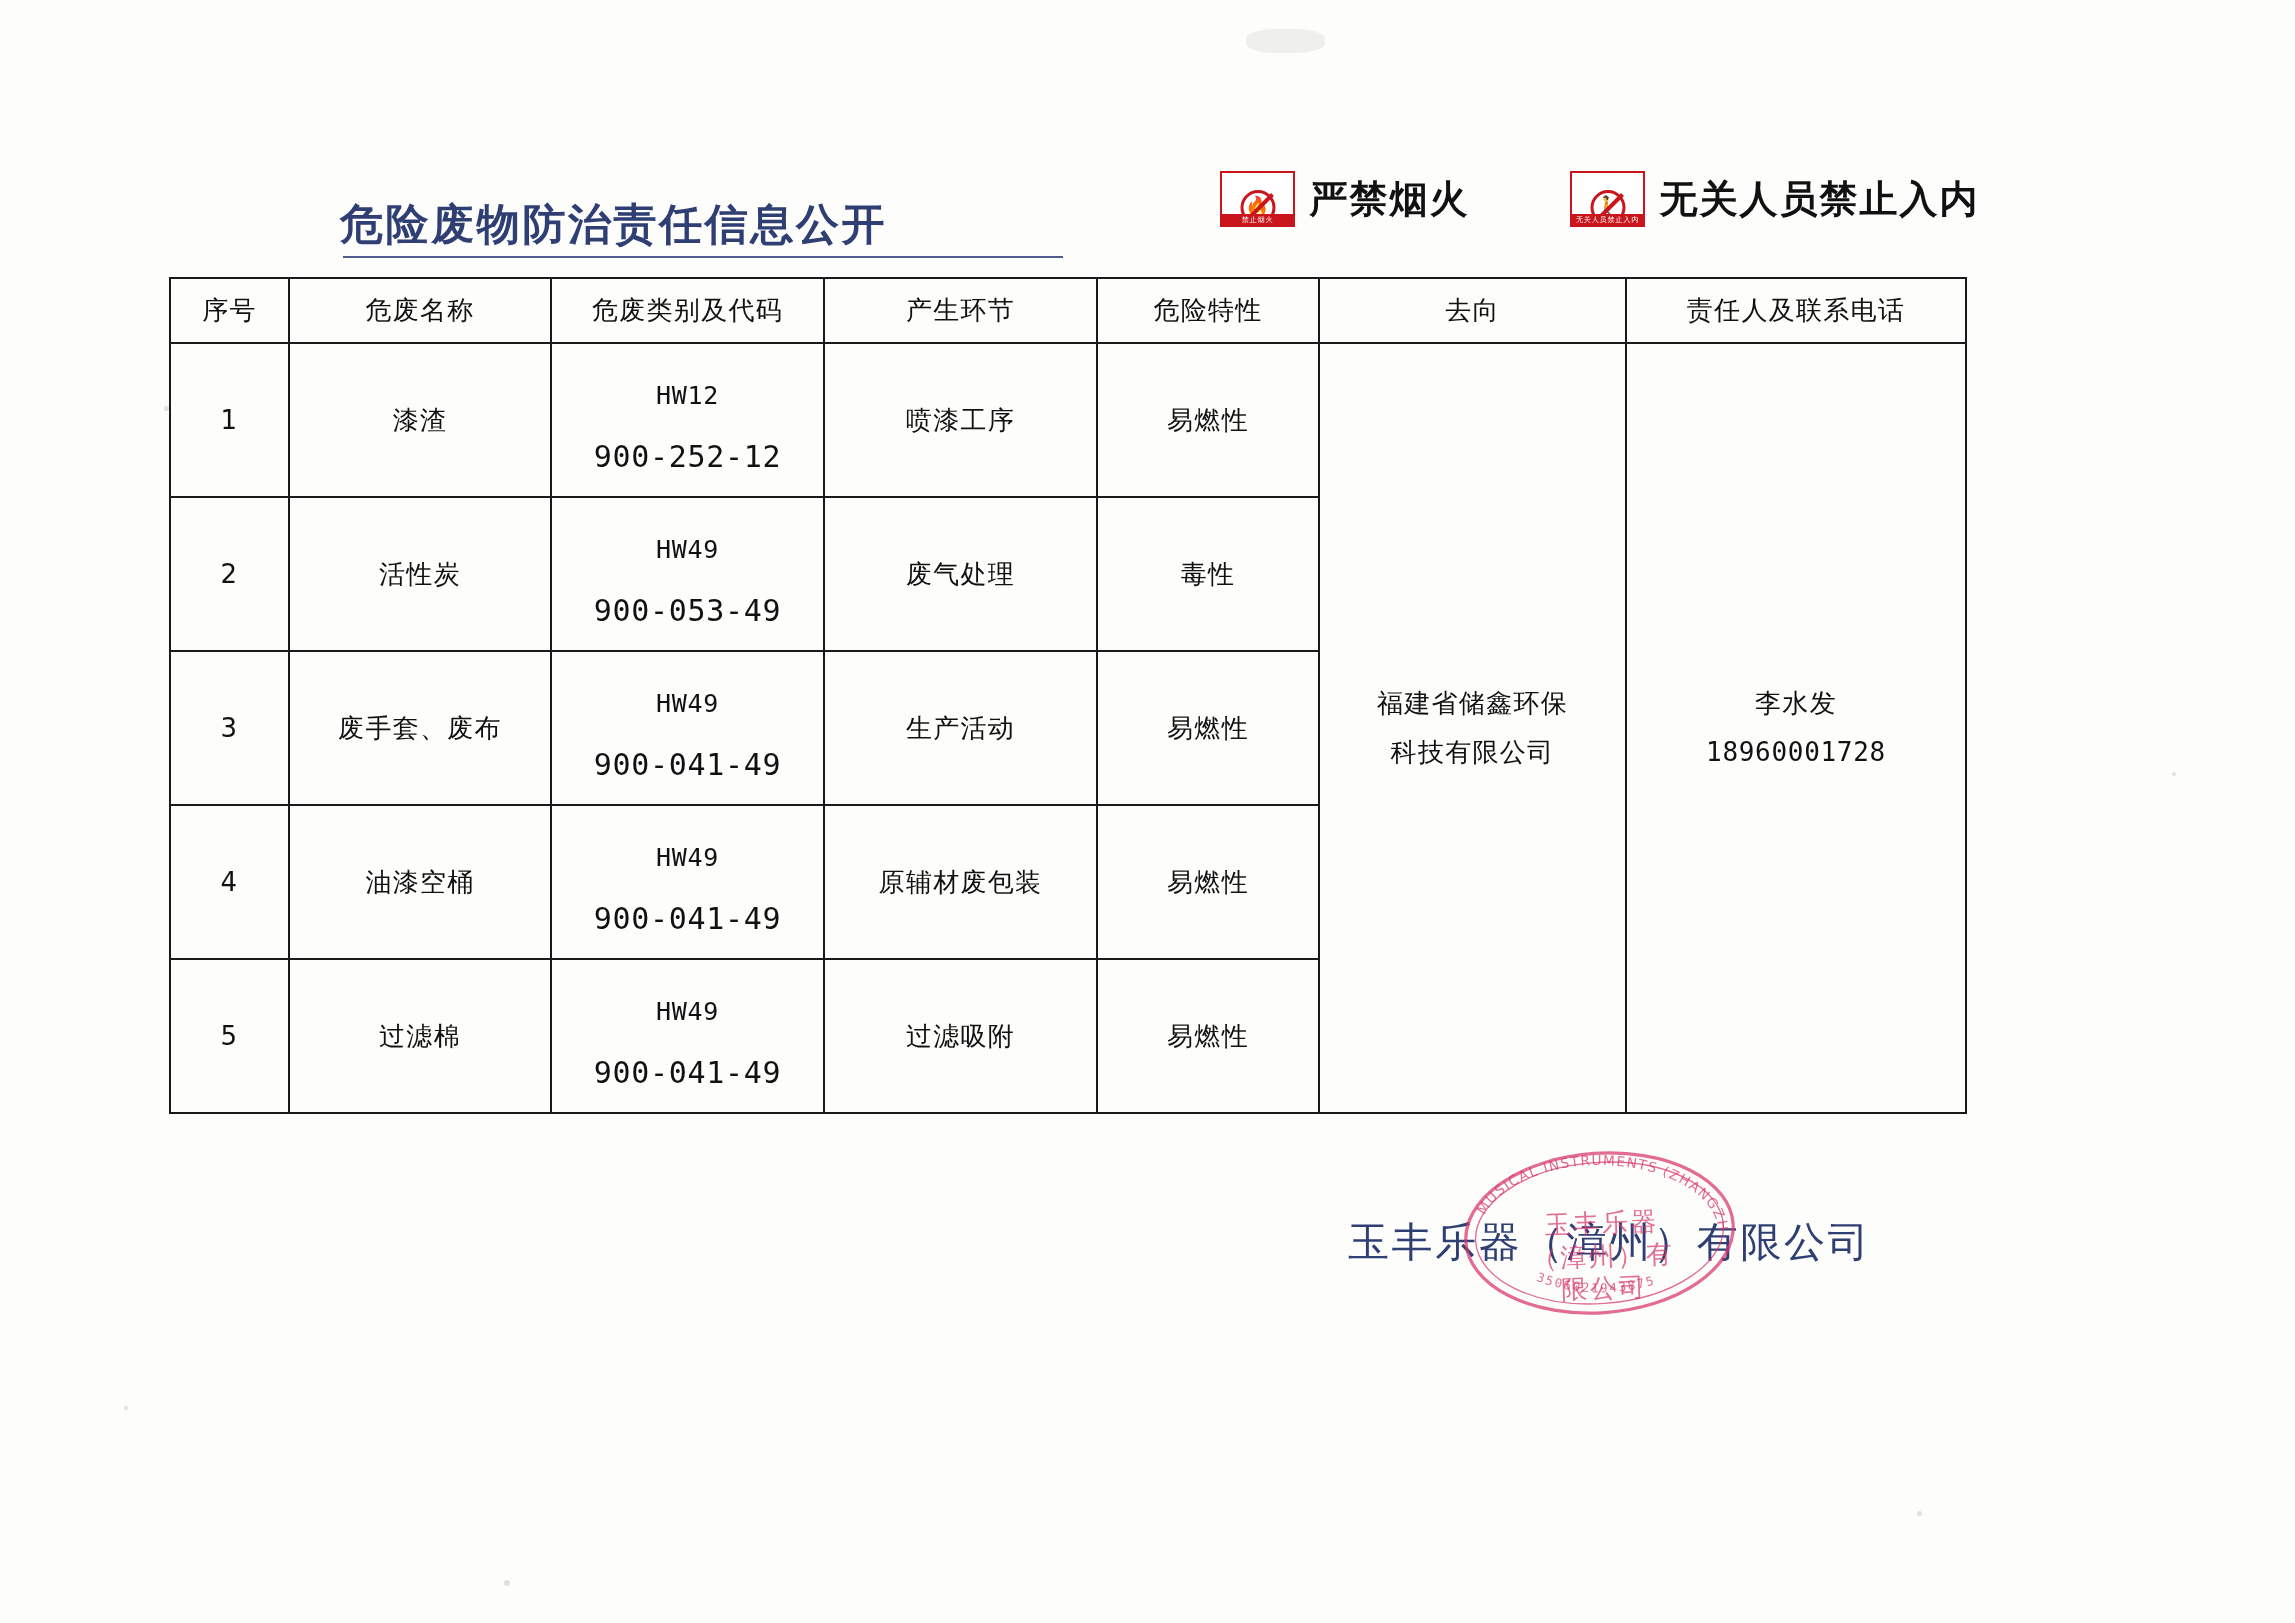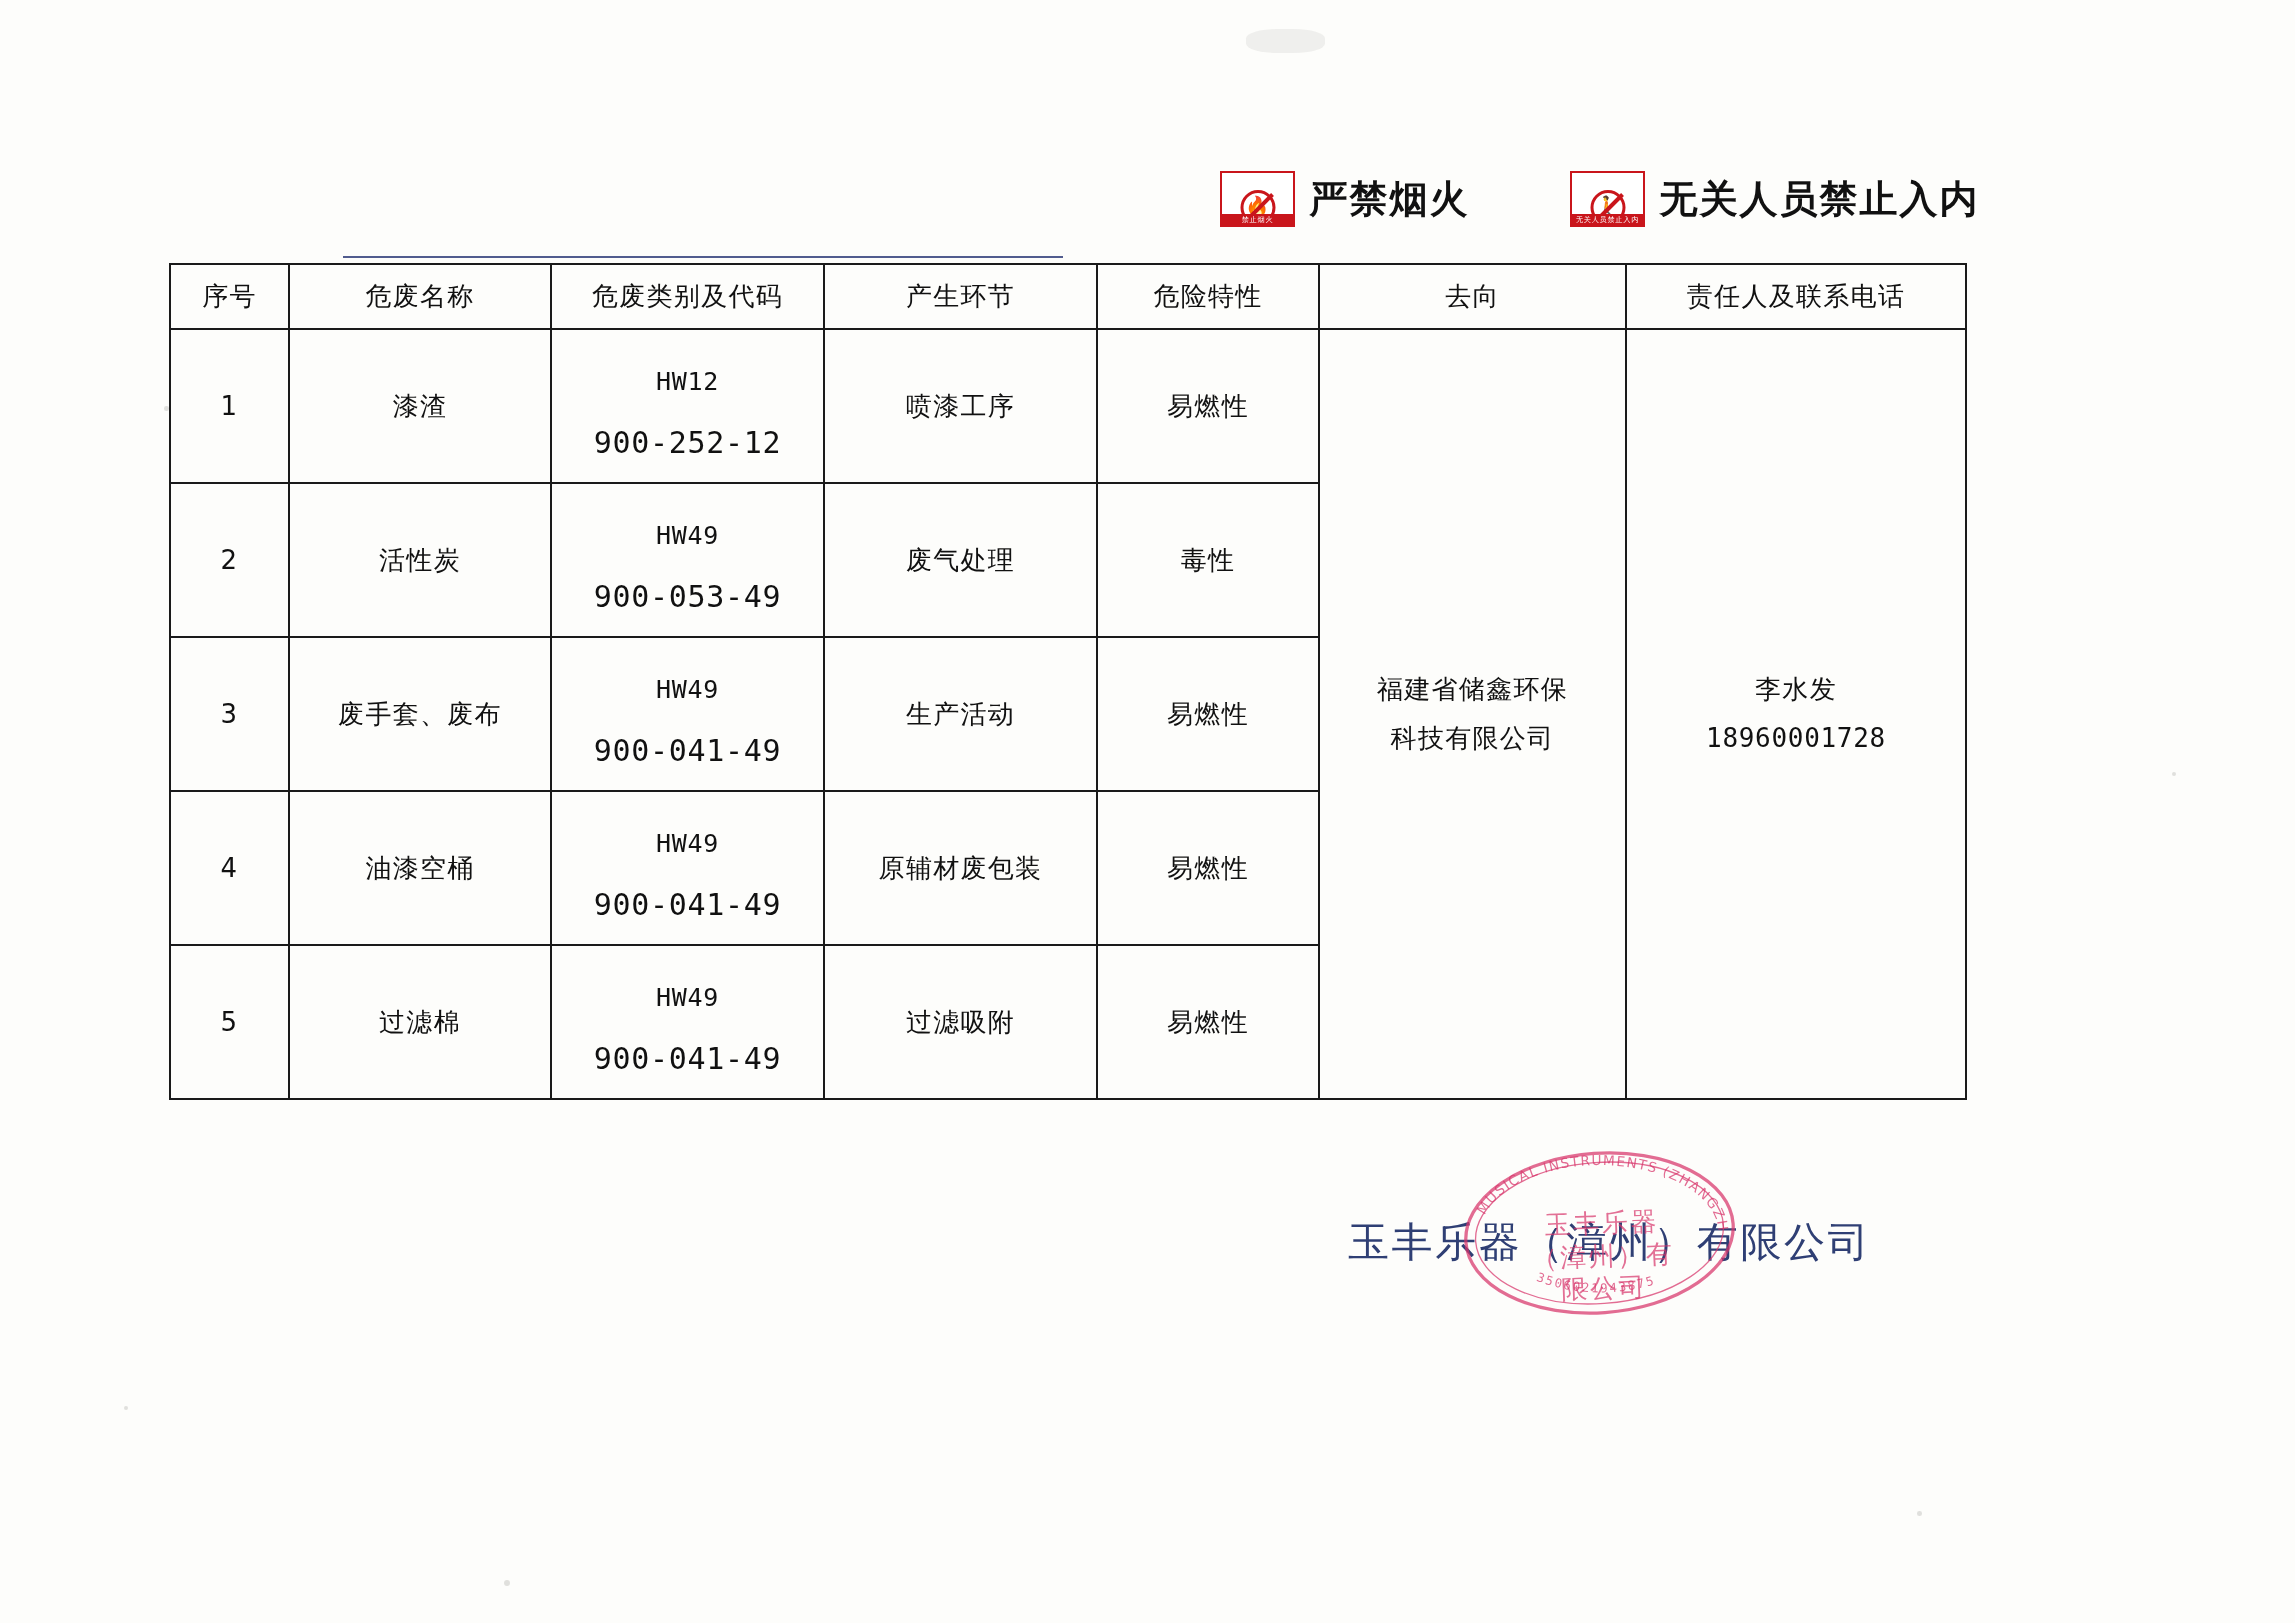--- a/index.html
+++ b/index.html
@@ -121,21 +121,21 @@
     font-size: 38px;
     letter-spacing: 2px;
     color: #111;
     white-space: nowrap;
   }
 
   
   .tbl-wrap {
     position: absolute;
     left: 169px;
-    top: 263px;
+    top: 277px;
     width: 1771px;
   }
   table.grid {
     border-collapse: collapse;
     width: 100%;
     table-layout: fixed;
   }
   table.grid td, table.grid th {
     border: 2px solid #1a1a1a;
     text-align: center;
@@ -231,20 +231,21 @@
 
 <div class="page">
 
   <div class="speck" style="left:1246px;top:29px;width:79px;height:23.6px;opacity:.25;border-radius:40%;"></div>
   <div class="speck" style="left:164px;top:406px;width:4.6px;height:4.6px;"></div>
   <div class="speck" style="left:504px;top:1580px;width:5.9px;height:5.9px;"></div>
   <div class="speck" style="left:124px;top:1406px;width:3.9px;height:3.9px;"></div>
   <div class="speck" style="left:2172px;top:772px;width:3.9px;height:3.9px;"></div>
   <div class="speck" style="left:1917px;top:1511px;width:4.6px;height:4.6px;"></div>
 
+  <div class="title">危险废物防治责任信息公开</div>
   <div class="title-underline"></div>
 
   <div class="warn-group g1">
     <div class="warn-sign">
       <div class="circ"></div>
       <div class="glyph">🔥</div>
       <div class="slash"></div>
       <div class="cap">禁止烟火</div>
     </div>
     <div class="warn-text">严禁烟火</div>

